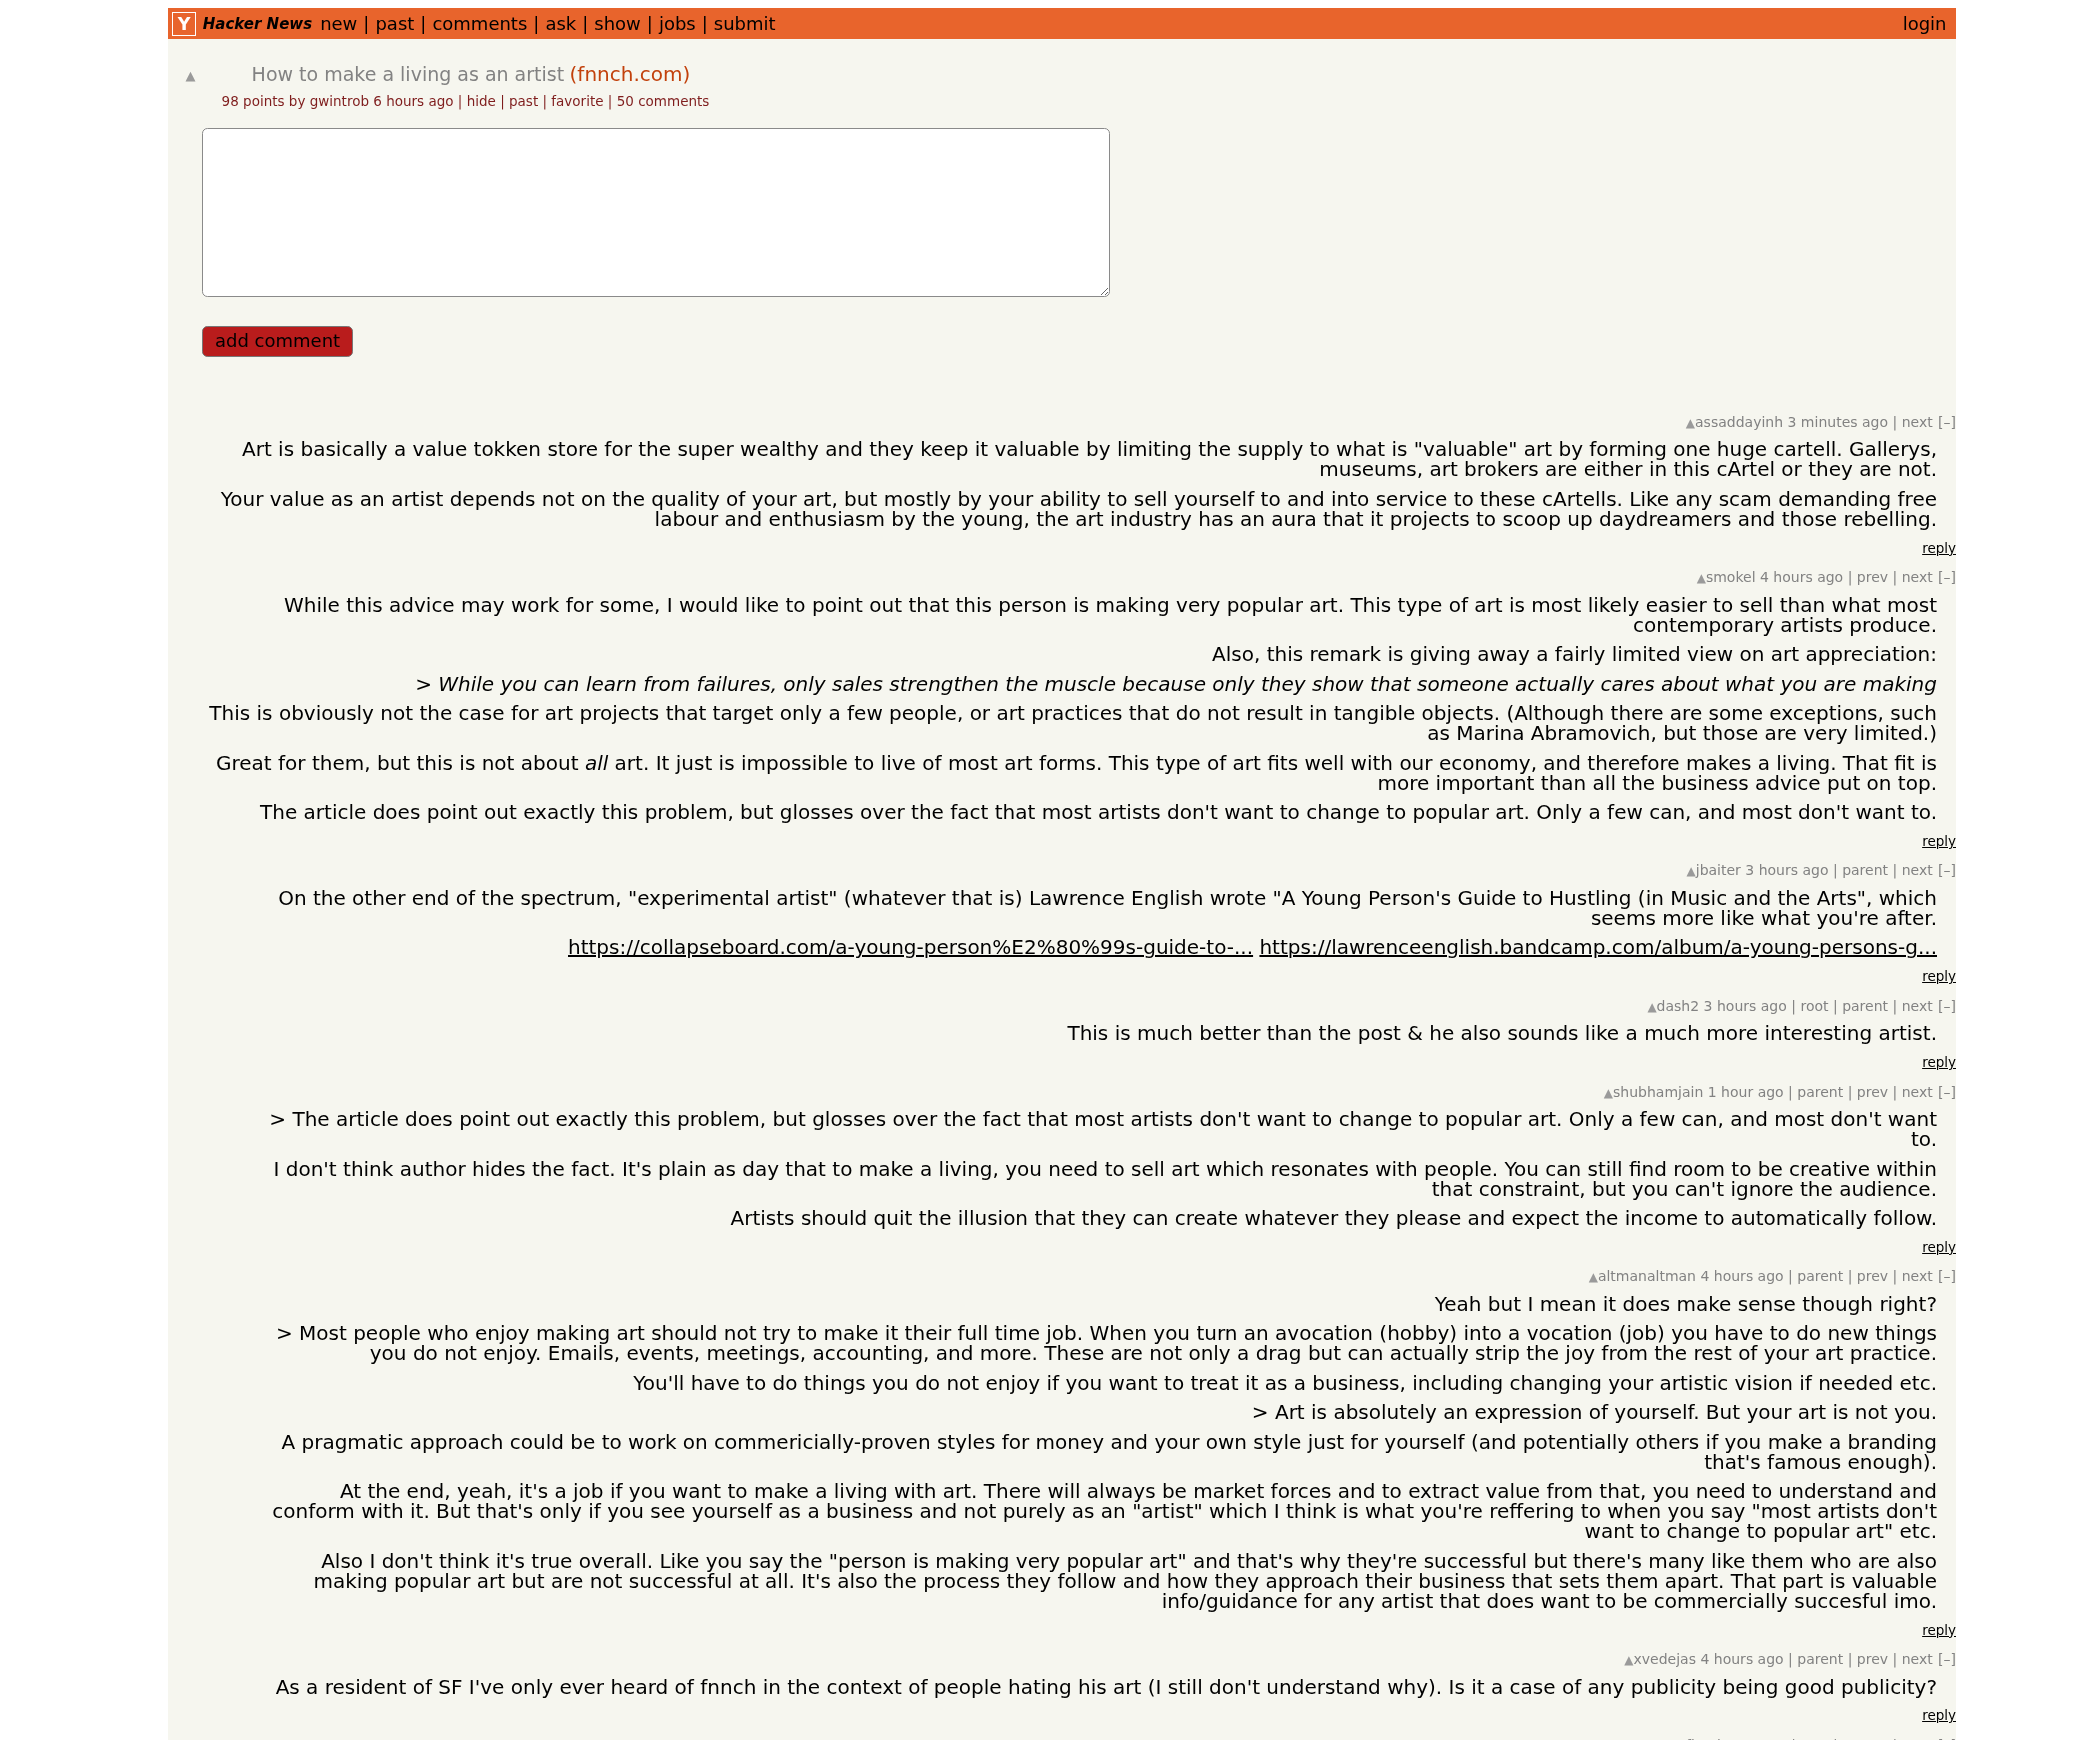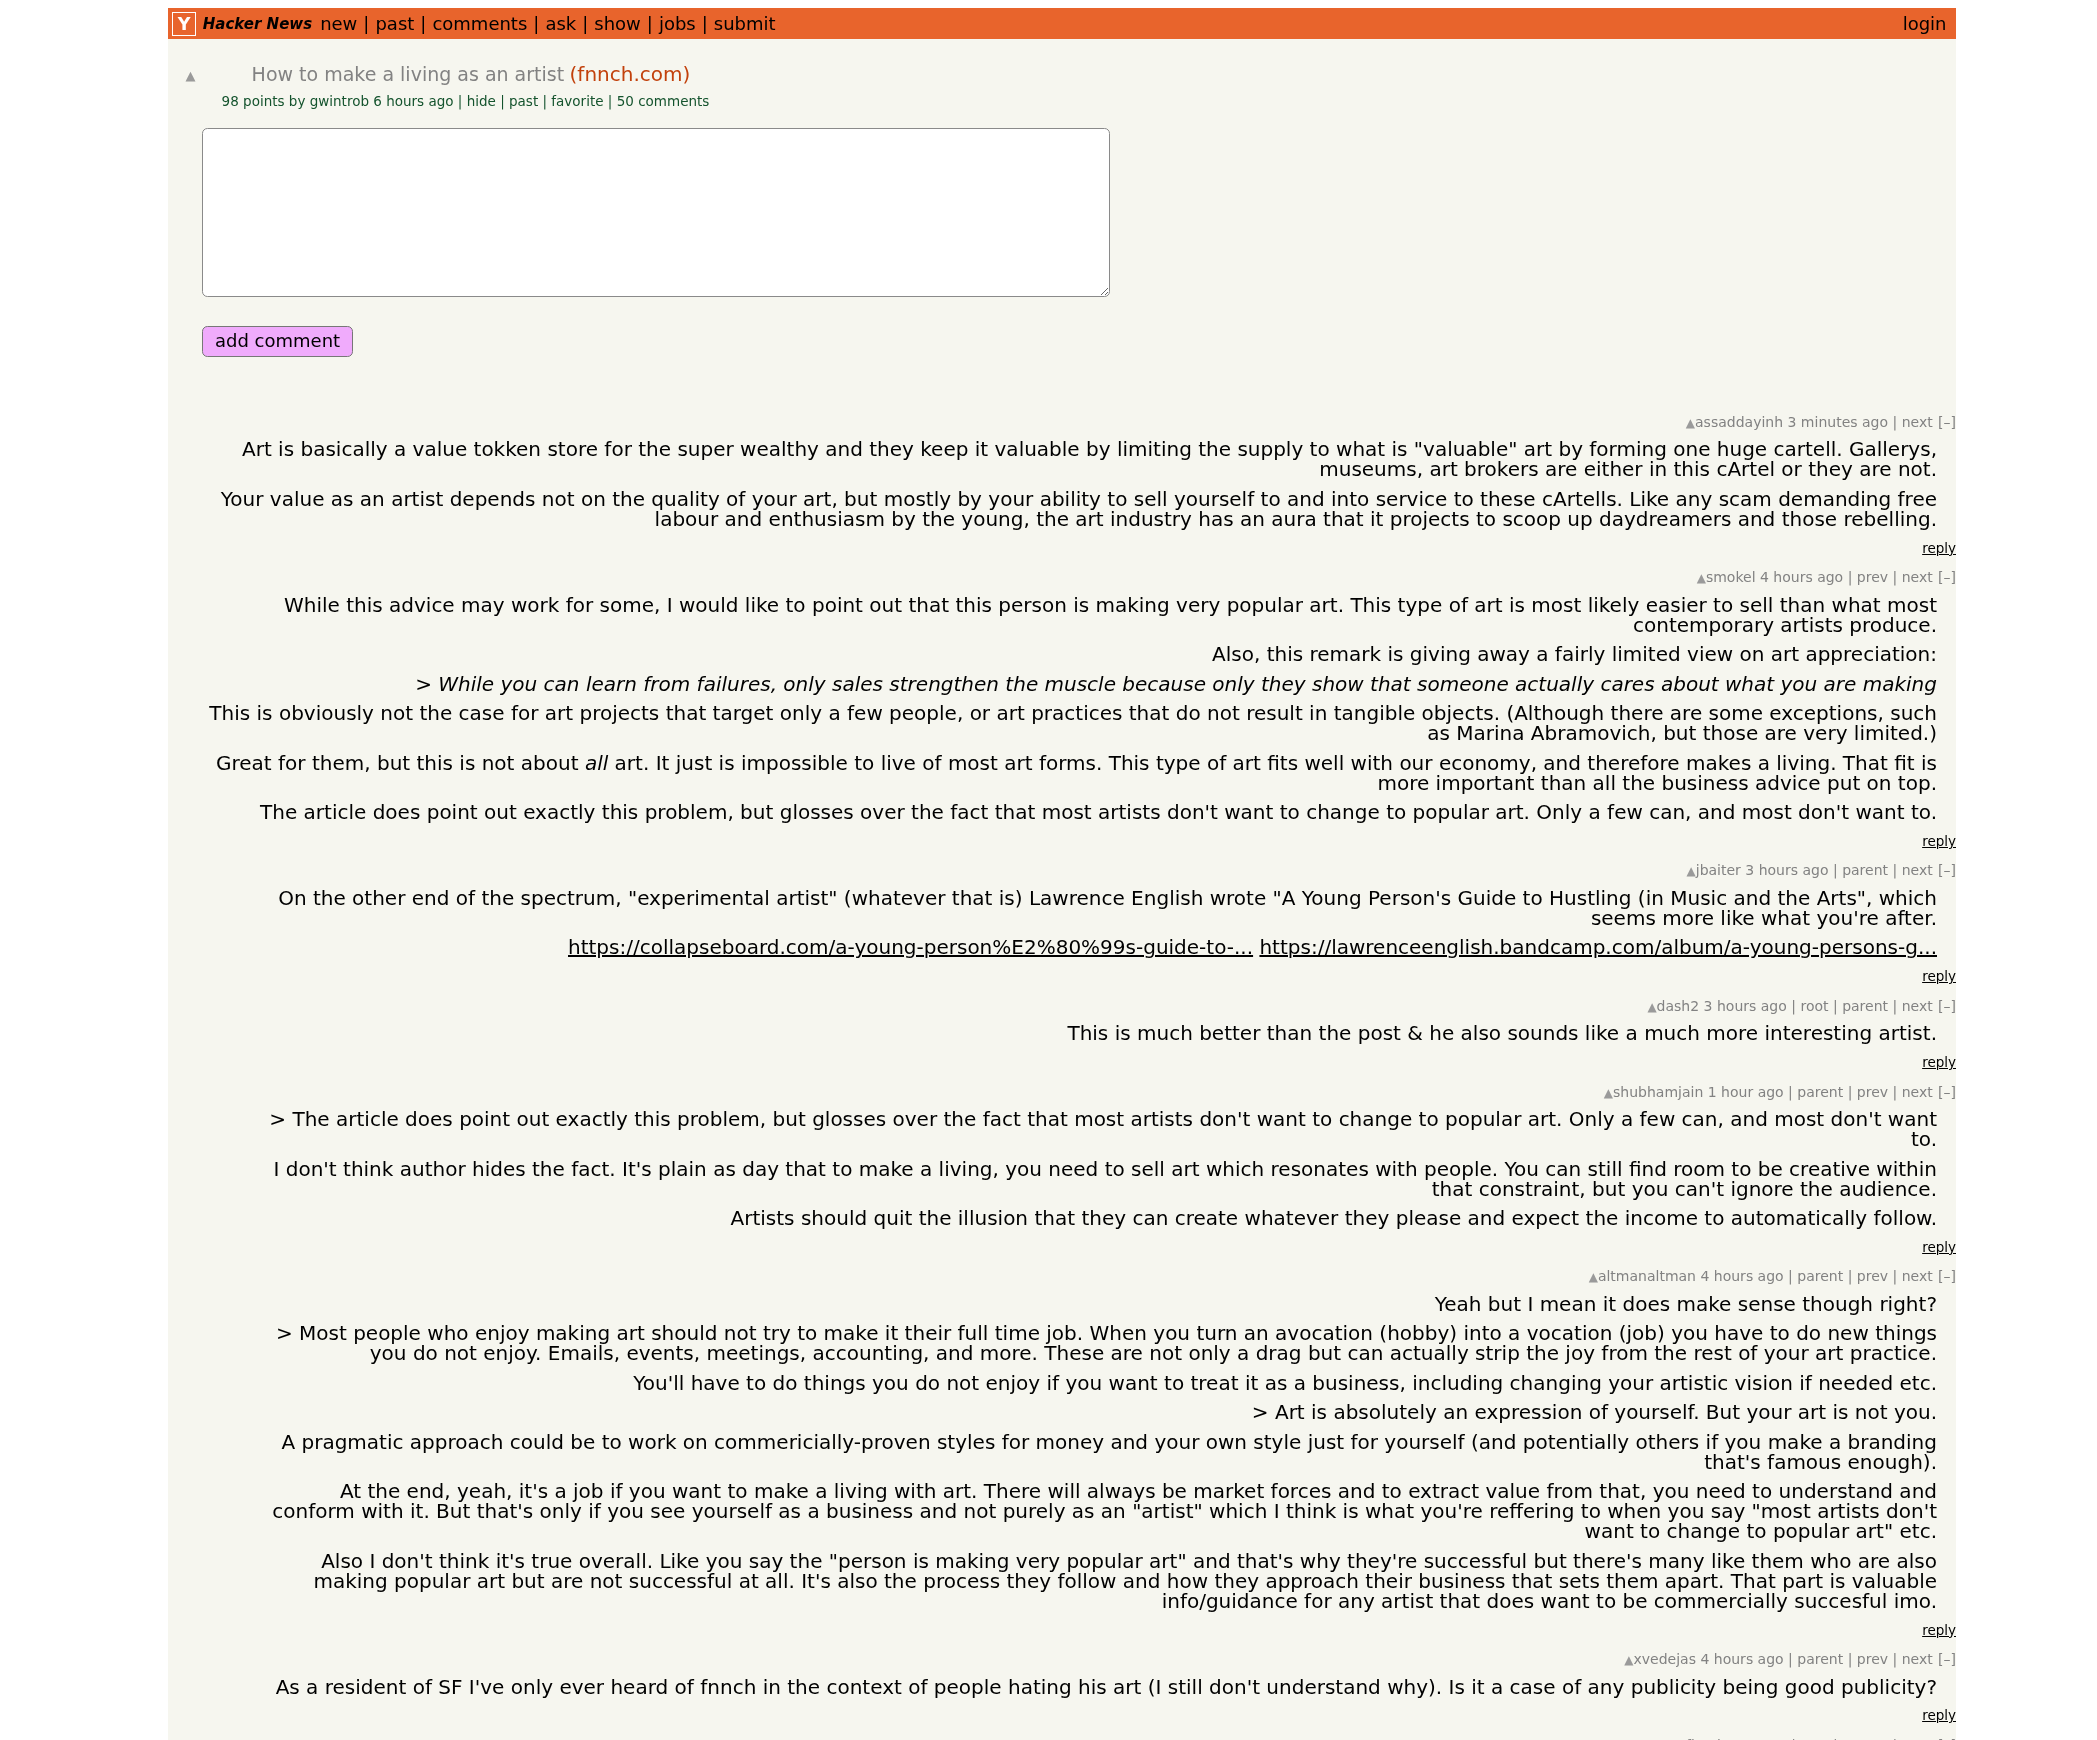--- a/index.html
+++ b/index.html
@@ -33,36 +33,36 @@
   .login { margin-left: auto; font-size: 18px; color: #000; text-decoration: none; padding-right: 2.7px; }
   
   .story { padding: 23px 0 0 17.6px; }
   .uparrow {
     display: inline-block; width: 19px;
     color: #9a9a9a; font-size: 13px; vertical-align: 1.4px;
   }
   .title { font-size: 19px; color: #828282; text-decoration: none; margin-left: 47px; }
   .domain { font-size: 20px; color: #c2410c; text-decoration: none; margin-left: 5.4px; }
   .subtext { margin: 6.8px 0 0 36px; font-size: 13.5px; color: #828282; }
-  .subtext a, .subtext span { color: #14532d; text-decoration: none; font-size: 13.5px; }
+  .subtext a, .subtext span { color: #7f1d1d; text-decoration: none; font-size: 13.5px; }
   
   .cform { margin: 19px 0 0 34px; }
   .cform textarea {
     width: 908px; height: 169px;
     border: 1.4px solid #8a8a8a; border-radius: 5.4px;
     background: #ffffff; font-size: 16px; padding: 5.4px;
     font-family: "DejaVu Sans", "Liberation Sans", sans-serif;
     resize: both;
   }
   .addbtn {
     display: inline-block; margin-top: 26px;
     font-size: 18px; color: #000;
     padding: 3.4px 12px 4.7px 12px;
     border: 1.4px solid #777; border-radius: 5.4px;
-    background: #f0abfc;
+    background: #b91c1c;
     font-family: "DejaVu Sans", "Liberation Sans", sans-serif;
   }
   
   .comments { margin: 57px 0 0 17.6px; padding-bottom: 20px; text-align: right; }
   .comment { margin-bottom: 13.5px; }
   .chead { font-size: 14px; color: #828282; white-space: nowrap; }
   .chead a { color: #828282; text-decoration: none; font-size: 14px; }
   .varrow { display: inline-block; width: 19px; color: #9a9a9a; font-size: 12px; }
   .toggle { color: #828282; font-size: 14px; margin-left: 5.4px; }
   .cbody { margin-left: 19px; padding-right: 19px; }

